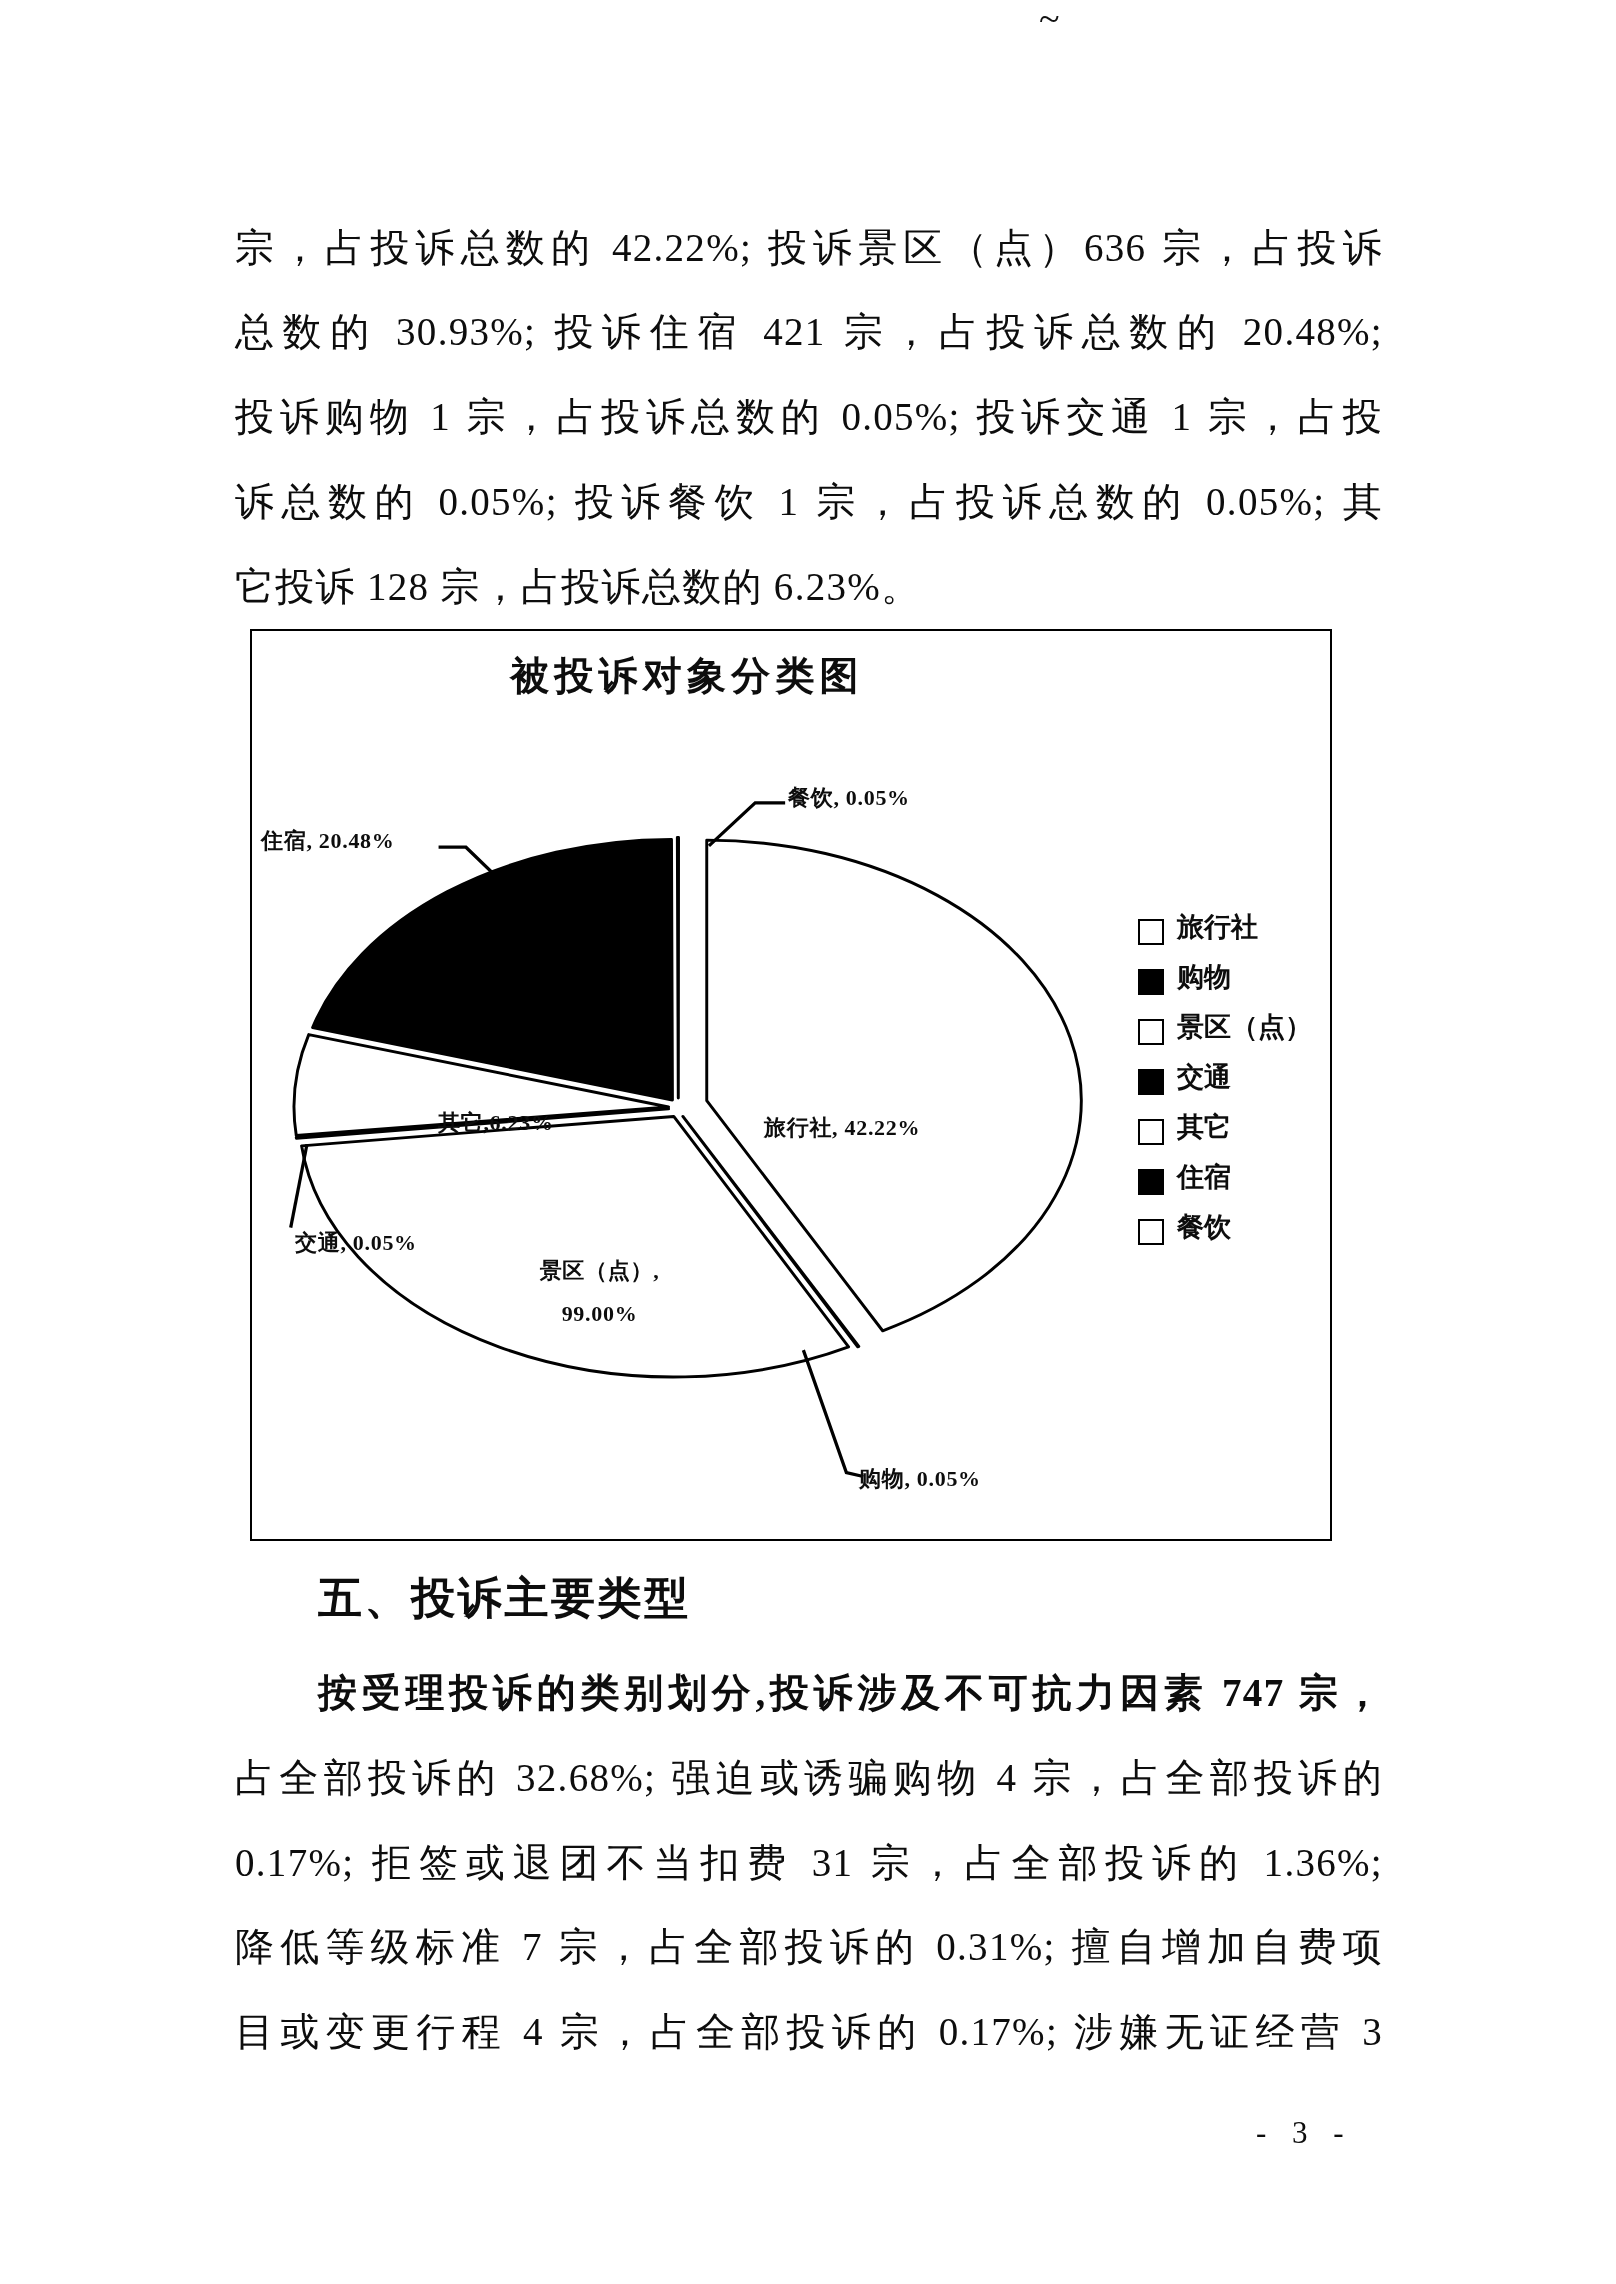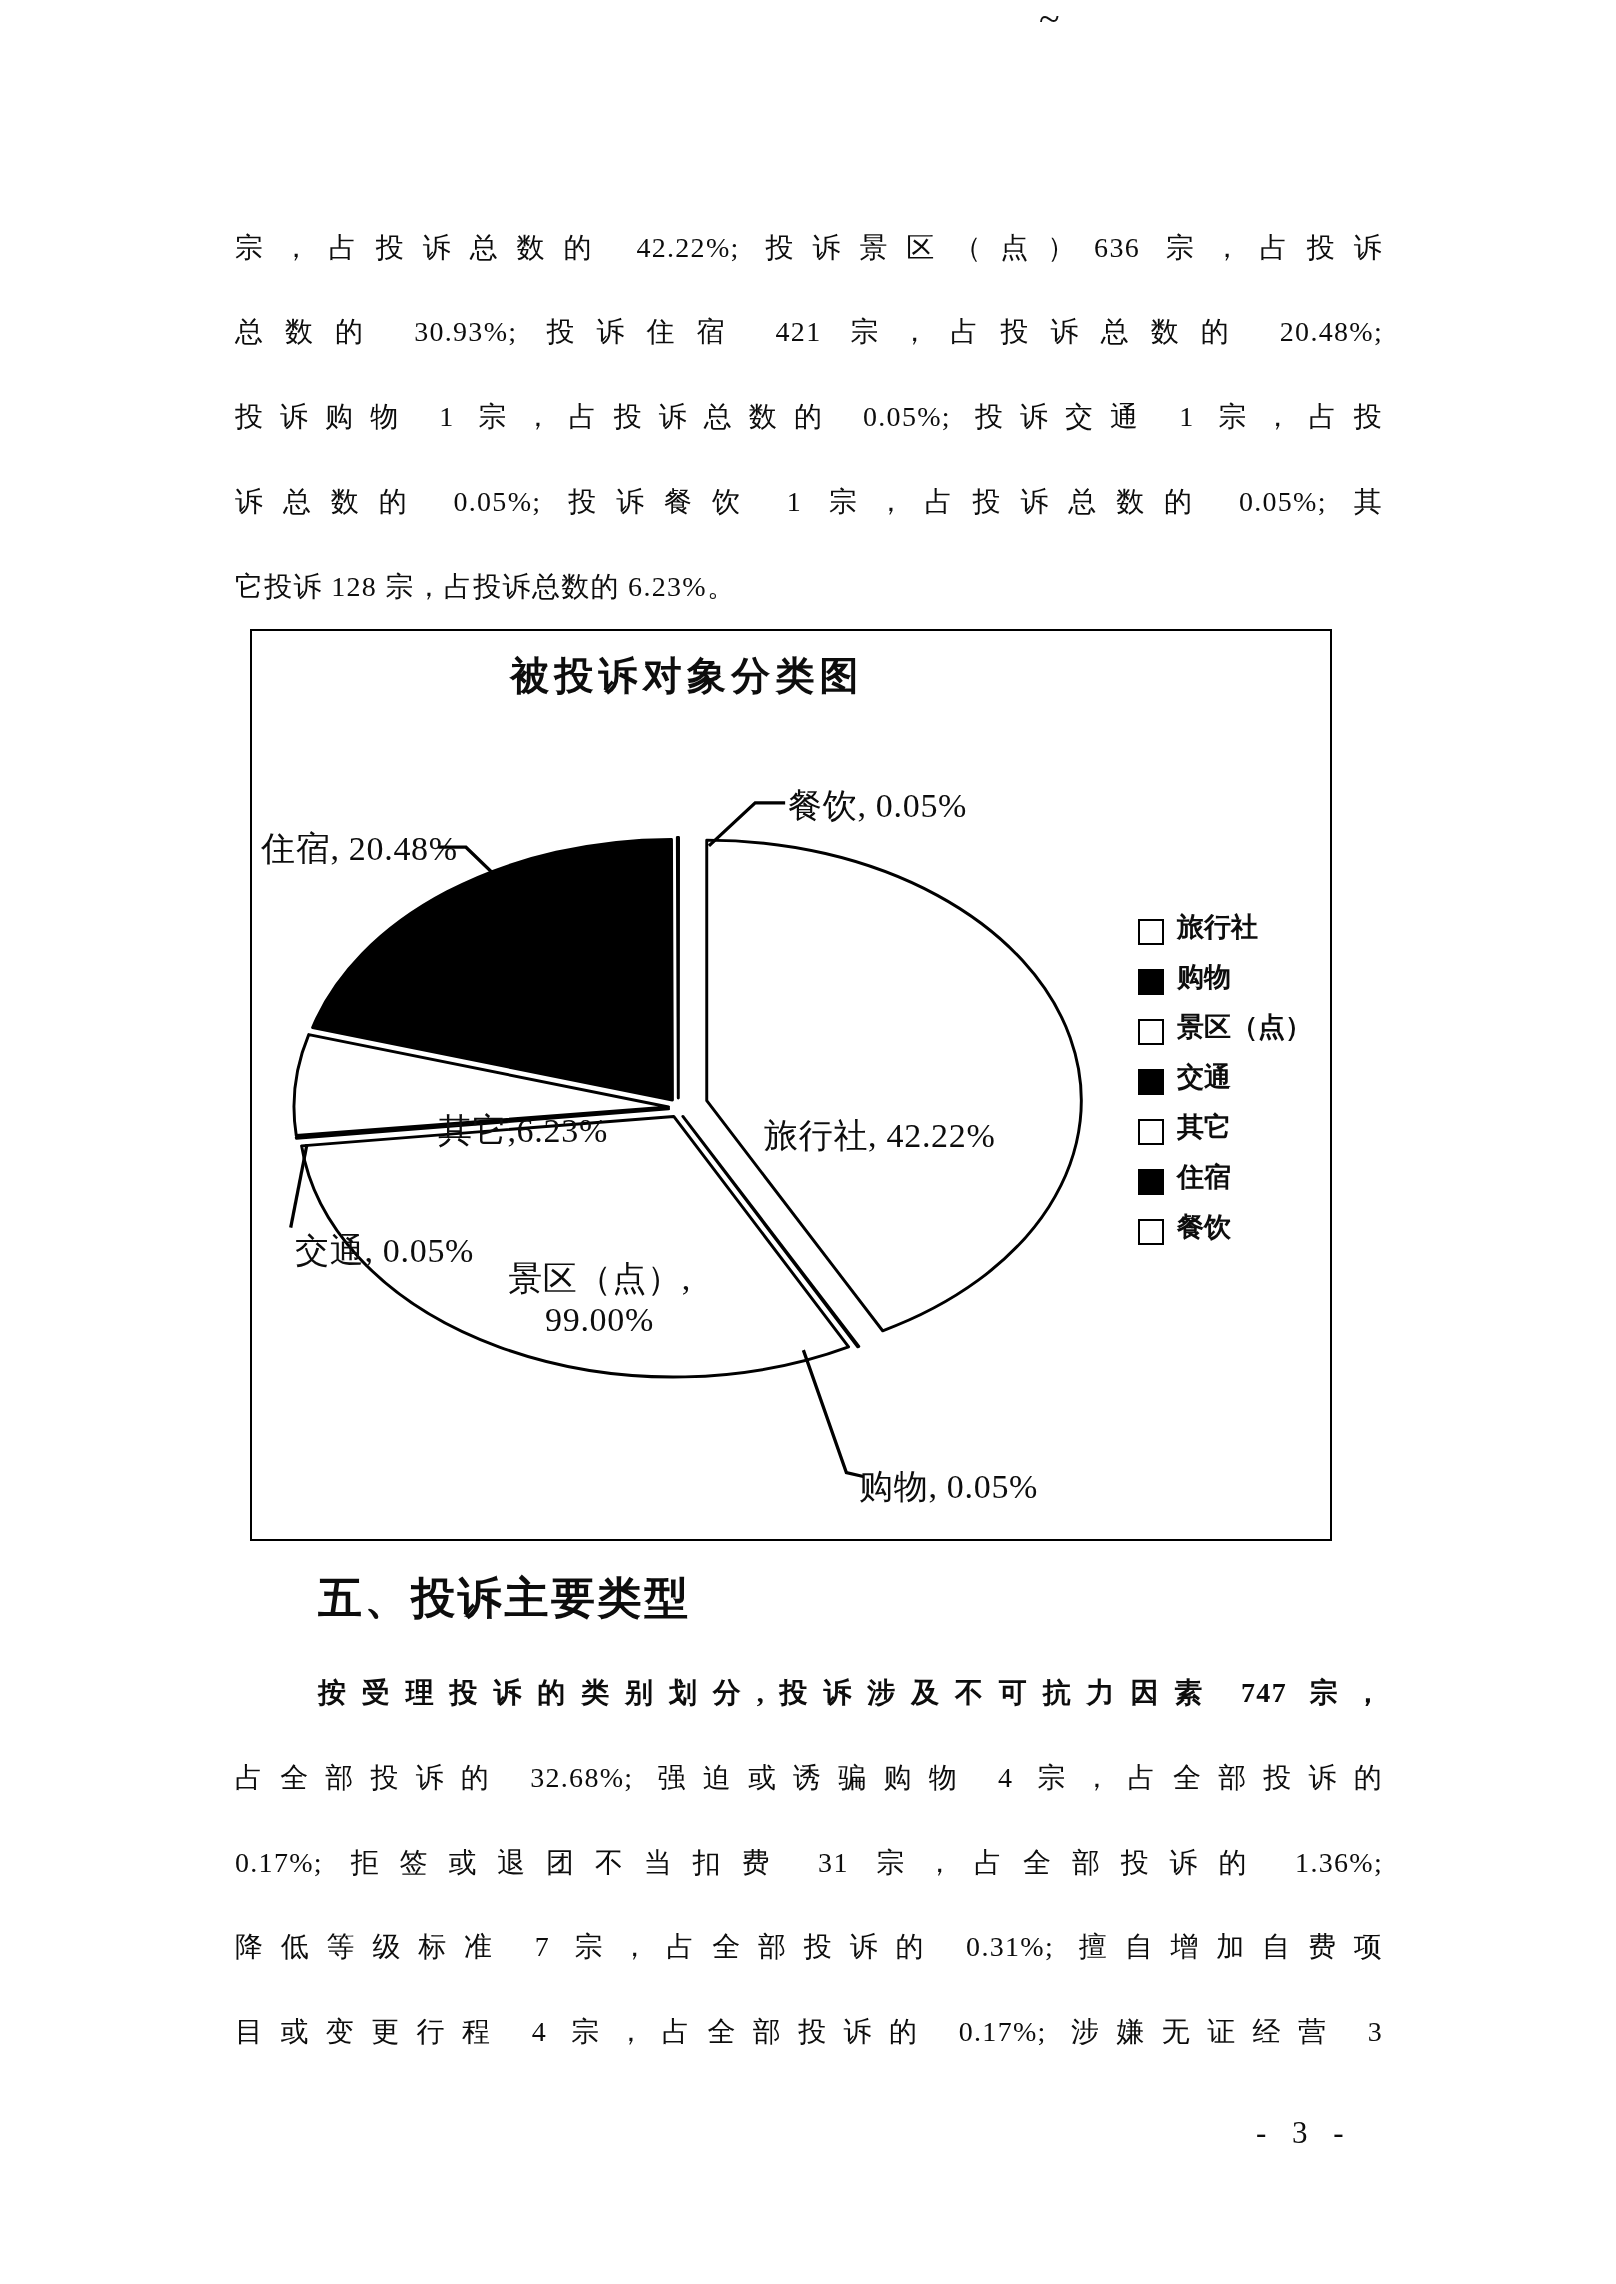--- a/index.html
+++ b/index.html
@@ -3,42 +3,42 @@
 <meta charset="utf-8">
 <style>
   html,body{margin:0;padding:0;}
   body{
     width:1616px;height:2284px;background:#ffffff;position:relative;
     font-family:"Liberation Serif","DejaVu Serif",serif;color:#0d0d0d;
     overflow:hidden;
   }
   .bodyline{
     position:absolute;left:235px;width:1148px;
-    font-size:28px;line-height:68px;letter-spacing:1.3px;
+    font-size:39px;line-height:68px;letter-spacing:1.3px;
     text-align:justify;text-align-last:justify;
     white-space:normal;
   }
   .nojust{text-align:center;text-align-last:left;}
   .indent1{left:318px;width:1065px;font-weight:bold;}
   .heading{
     position:absolute;left:318px;top:1569px;
     font-family:"Liberation Sans","DejaVu Sans",sans-serif;
     font-weight:bold;font-size:44px;letter-spacing:2.6px;white-space:nowrap;
   }
   .chart-box{
     position:absolute;left:250px;top:629px;width:1082px;height:912px;
     border:2.6px solid #000;box-sizing:border-box;background:#fff;
   }
   .chart-title{
     position:absolute;left:250px;top:649px;width:874px;
     text-align:center;font-weight:bold;font-size:39px;letter-spacing:5.2px;
   }
   .chart-svg{position:absolute;left:250px;top:629px;width:1082px;height:912px;}
   .pt-label{
-    position:absolute;font-size:34px;font-weight:normal;white-space:nowrap;
+    position:absolute;font-size:22px;font-weight:bold;white-space:nowrap;
     letter-spacing:0.7px;
   }
   .legend{position:absolute;left:1138px;top:895px;}
   .legend-row{display:flex;align-items:flex-end;height:50px;}
   .legend-swatch{
     width:22px;height:22px;border:2px solid #000;background:#fff;flex:0 0 auto;
   }
   .legend-swatch.black{background:#000;}
   .legend-label{margin-left:13px;font-size:27px;font-weight:bold;white-space:nowrap;}
   .page-number{

